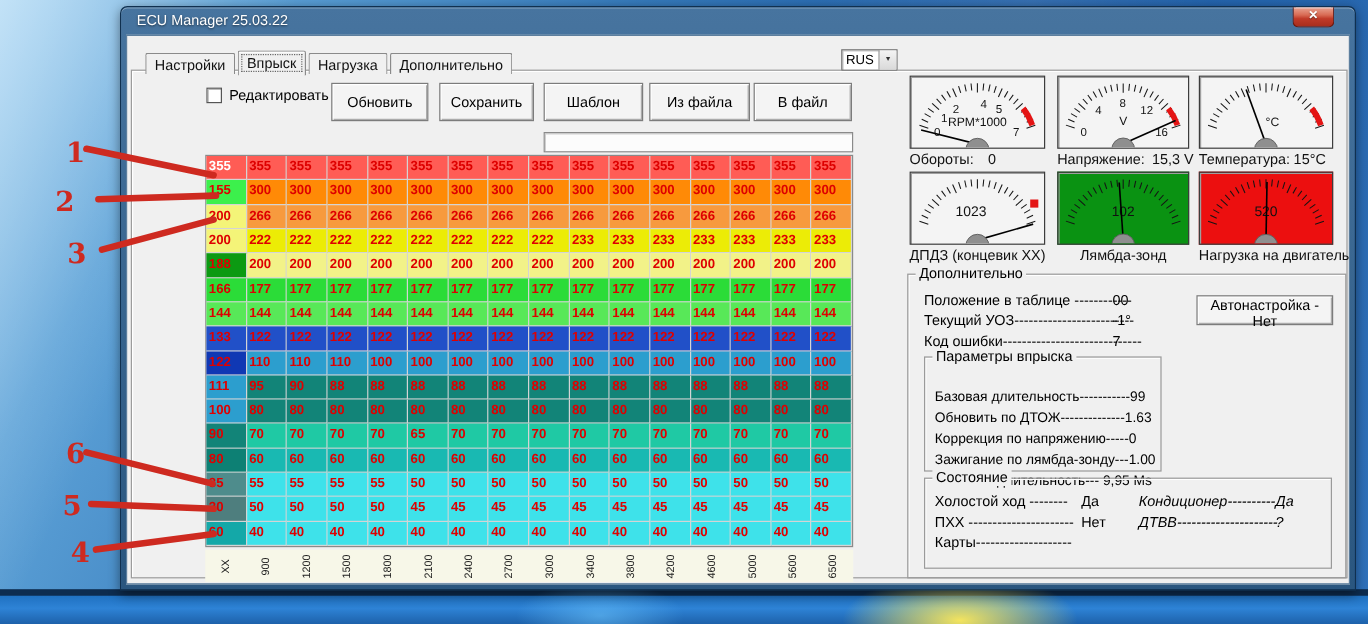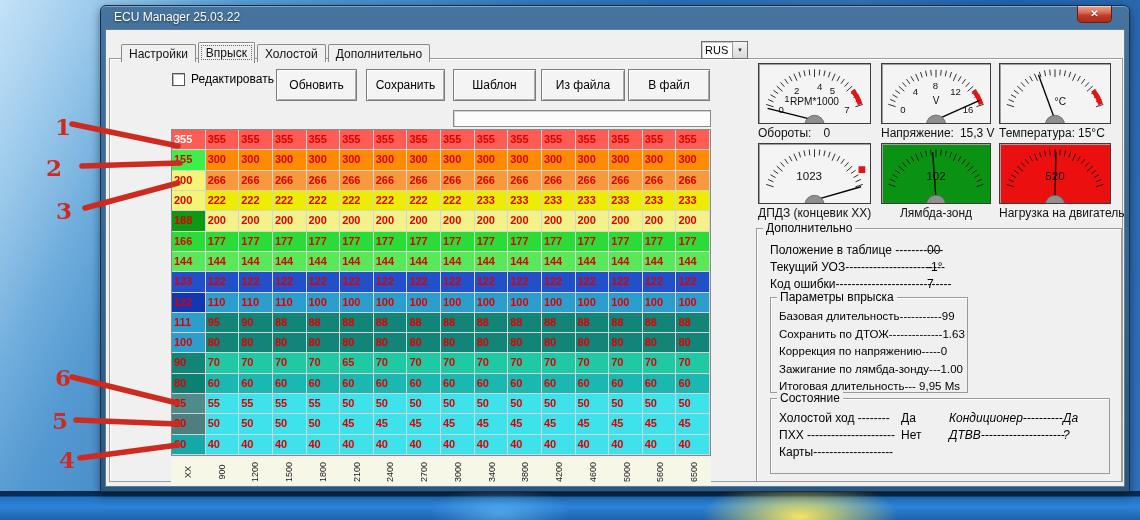--- a/index.html
+++ b/index.html
@@ -88,21 +88,21 @@
   .group-title { position:absolute; top:-8px; left:6px; background:#F0F0F0; padding:0 3px; font-size:12px; }
   .gb-add { left:655px; top:222px; width:366px; height:254px; }
   .addrow { position:absolute; left:13px; font-size:12px; white-space:nowrap; }
   .addrow .val { position:absolute; left:157px; top:0; }
   .ar1{ top:14px; } .ar2{ top:31px; } .ar3{ top:48px; }
   .autotune { position:absolute; left:240px; top:17px; width:114px; height:25px; background:#f4f4f4;
     border:1px solid #7c7c7c; box-shadow:inset 1px 1px 0 #fff, inset -1px -1px 0 #ababab; font-size:12px;
     font-family:"Liberation Sans",sans-serif; cursor:pointer; }
   .gb-inj { left:13px; top:68px; width:198px; height:96px; }
   .prow { position:relative; margin:2px 0 0 8px; font-size:11.5px; line-height:15.5px; white-space:nowrap; }
-  .gb-inj .prow:first-of-type { margin-top:11px; }
+  .gb-inj .prow:first-of-type { margin-top:26px; }
   .gb-state { left:13px; top:169px; width:340px; height:76px; }
   .srow { position:absolute; font-size:12px; white-space:nowrap; }
   .srow .val { position:absolute; top:0; }
   .sl { left:8px; } .sl .val { left:122px; } .sr { left:178px;font-style:italic; } .sr .val { left:114px; }
   .sy1{ top:12px; } .sy2{ top:29px; } .sy3{ top:46px; }
 
   
   .ann { position:absolute; left:0; top:0; z-index:6; pointer-events:none; }
 </style>
 </head>
@@ -116,21 +116,21 @@
       <span class="title">ECU Manager 25.03.22</span>
       <div class="close-btn">
         <span class="close-x">✕</span>
       </div>
     </div>
     <div class="dialog"></div>
 
     <div class="tabs">
       <div class="tab">Настройки</div>
       <div class="tab tab--active">Впрыск</div>
-      <div class="tab">Холостой</div>
+      <div class="tab">Нагрузка</div>
       <div class="tab">Дополнительно</div>
     </div>
 
     <div class="combo">
       <span class="combo-val">RUS</span>
       <span class="combo-btn">
         <span class="arrow">▼</span>
       </span>
     </div>
 
@@ -689,25 +689,26 @@
         <span class="val">00</span>
       </div>
       <div class="addrow ar2">
         <span>Текущий УОЗ-------------------------</span>
         <span class="val">-1°</span>
       </div>
       <div class="addrow ar3">
         <span>Код ошибки-----------------------------</span>
         <span class="val">7</span>
       </div>
+      <button class="autotune">Автонастройка - Нет</button>
 
       <div class="group gb-inj">
         <span class="group-title">Параметры впрыска</span>
         <div class="prow"><span>Базовая длительность-----------</span><span>99</span></div>
-        <div class="prow"><span>Сохранить по ДТОЖ--------------</span><span>1.63</span></div>
+        <div class="prow"><span>Обновить по ДТОЖ--------------</span><span>1.63</span></div>
         <div class="prow"><span>Коррекция по напряжению-----</span><span>0</span></div>
         <div class="prow"><span>Зажигание по лямбда-зонду---</span><span>1.00</span></div>
         <div class="prow"><span>Итоговая длительность--- </span><span>9,95 Ms</span></div>
       </div>
 
       <div class="group gb-state">
         <span class="group-title">Состояние</span>
         <div class="srow sl sy1"><span>Холостой ход --------</span><span class="val">Да</span></div>
         <div class="srow sl sy2"><span>ПХХ ----------------------</span><span class="val">Нет</span></div>
         <div class="srow sl sy3"><span>Карты--------------------</span><span class="val"></span></div>

